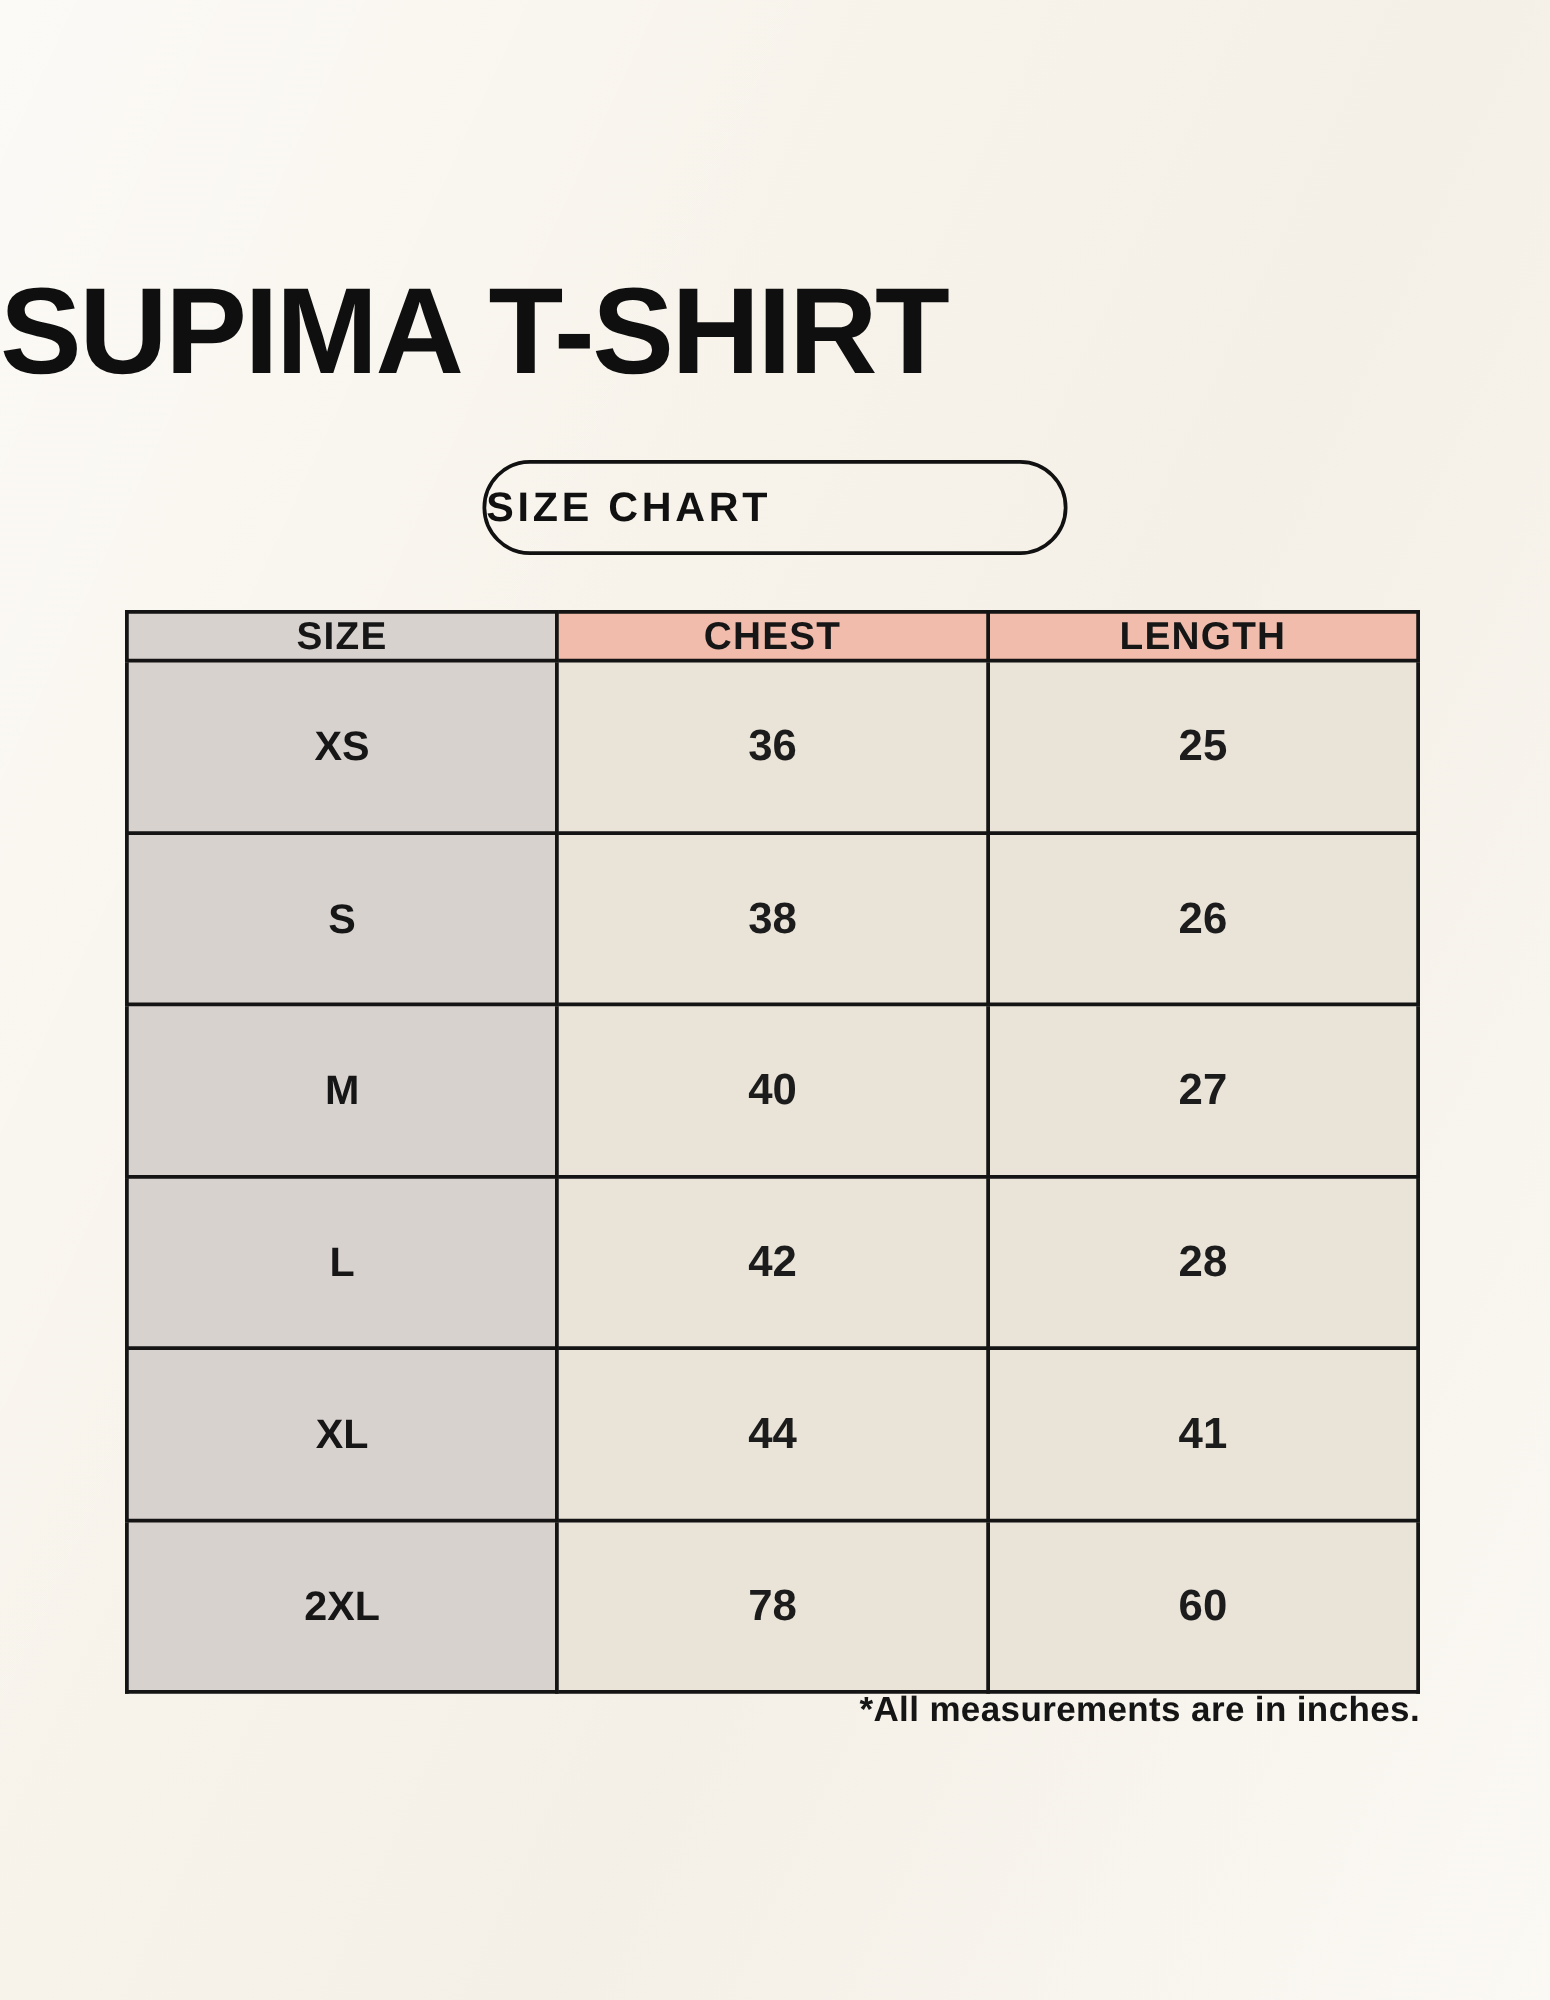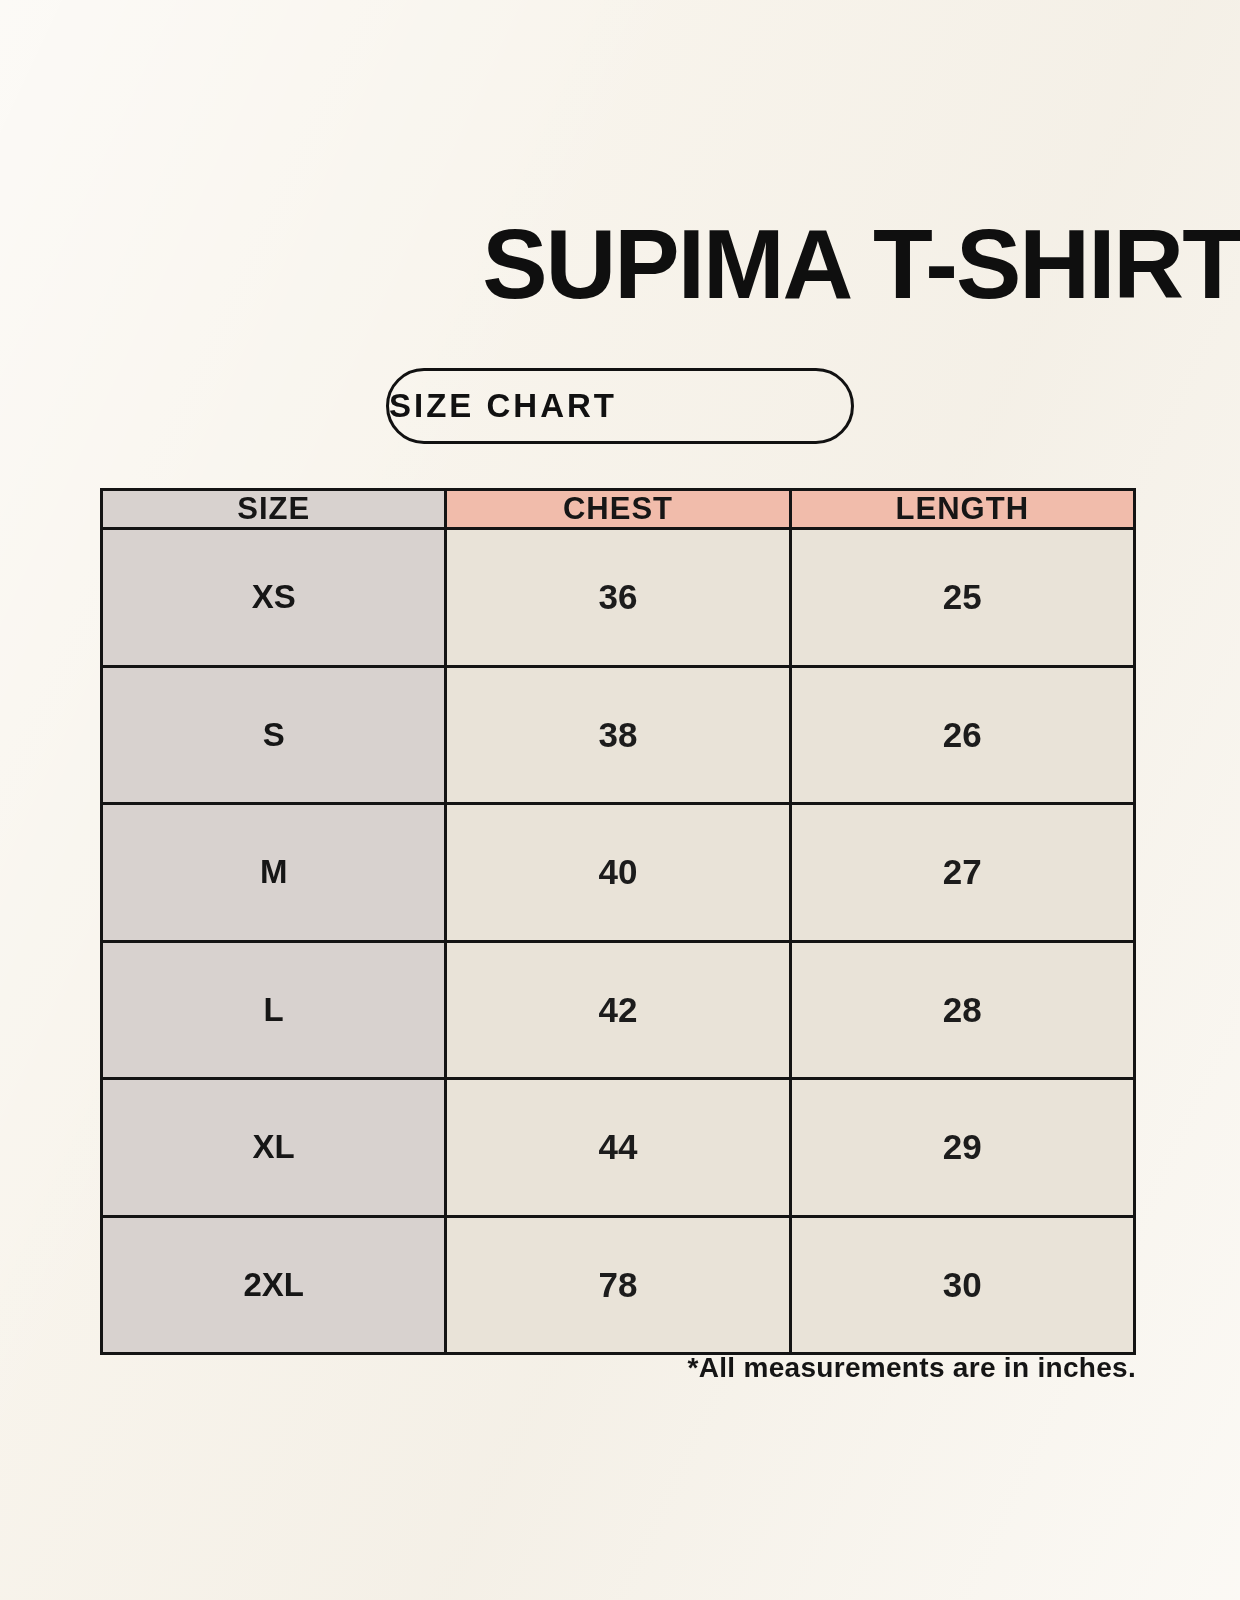--- a/index.html
+++ b/index.html
@@ -19,21 +19,21 @@
     background:
       linear-gradient(115deg, rgba(255,255,255,0.55) 0%, rgba(255,255,255,0) 35%),
       linear-gradient(295deg, rgba(255,255,255,0.45) 0%, rgba(233,227,215,0.25) 40%, rgba(255,255,255,0) 70%),
       var(--background);
     overflow:hidden;
   }
 
   .page-title{
     position:absolute;
     top:208px; left:0; width:100%;
-    text-align:right;
+    text-align:left;
     font-size:98px;
     font-weight:bold;
     letter-spacing:-2px;
     color:#0f0f0f;
     white-space:nowrap;
   }
 
   .size-chart-pill{
     position:absolute;
     top:368px; left:50%;
@@ -127,23 +127,23 @@
       <td class="measure">27</td>
     </tr>
     <tr>
       <td class="row-label">L</td>
       <td class="measure">42</td>
       <td class="measure">28</td>
     </tr>
     <tr>
       <td class="row-label">XL</td>
       <td class="measure">44</td>
-      <td class="measure">29</td>
+      <td class="measure">41</td>
     </tr>
     <tr>
       <td class="row-label">2XL</td>
       <td class="measure">78</td>
-      <td class="measure">30</td>
+      <td class="measure">60</td>
     </tr>
   </tbody>
 </table>
 
 <div class="footnote">*All measurements are in inches.</div>
 
 </body></html>

